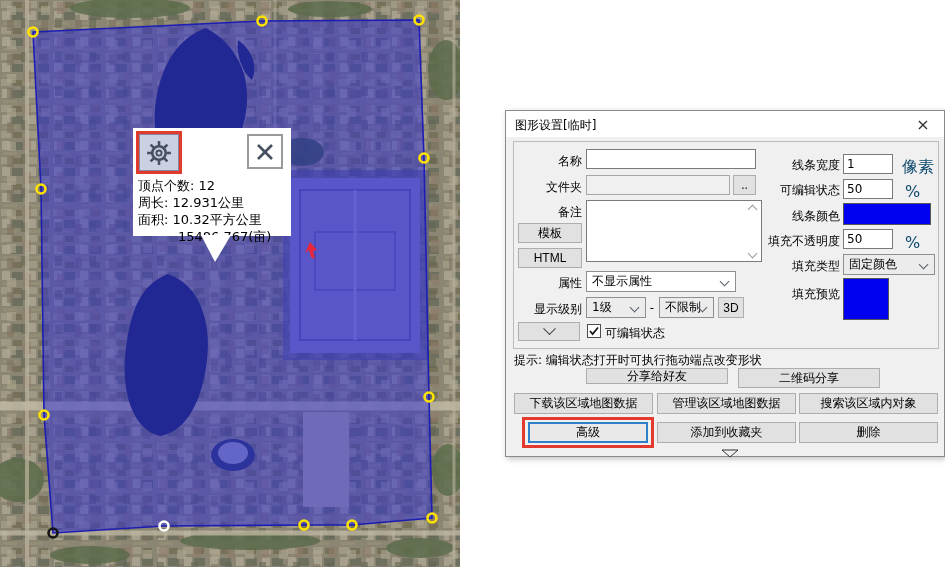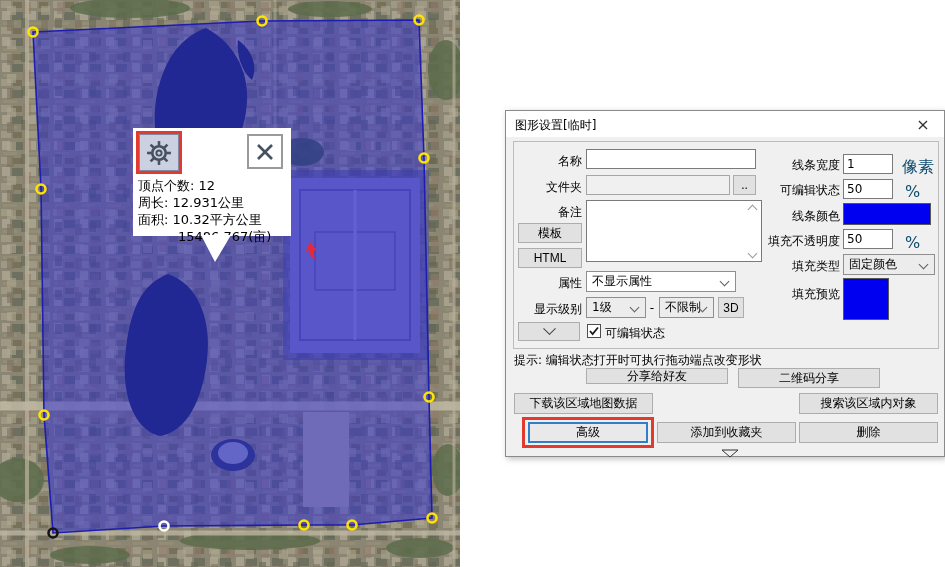--- a/index.html
+++ b/index.html
@@ -247,20 +247,21 @@
 
   <span class="lbl" style="left:210px;top:175px;width:124px;">填充预览</span>
   <div class="swatch" style="left:337px;top:167px;width:46px;height:42px;"></div>
 
   <div class="tip">提示: 编辑状态打开时可执行拖动端点改变形状</div>
 
   <button class="btn" style="left:80px;top:257px;width:142px;height:16px;">分享给好友</button>
   <button class="btn" style="left:232px;top:257px;width:142px;height:20px;">二维码分享</button>
 
   <button class="btn" style="left:8px;top:282px;width:139px;height:21px;">下载该区域地图数据</button>
+  <button class="btn" style="left:151px;top:282px;width:139px;height:21px;">管理该区域地图数据</button>
   <button class="btn" style="left:293px;top:282px;width:139px;height:21px;">搜索该区域内对象</button>
 
   <div class="red-box" style="left:16px;top:306px;width:132px;height:31px;">
     <button class="btn adv-btn" style="left:3px;top:2px;width:120px;height:21px;">高级</button>
   </div>
   <button class="btn" style="left:151px;top:311px;width:139px;height:21px;">添加到收藏夹</button>
   <button class="btn" style="left:293px;top:311px;width:139px;height:21px;">删除</button>
 
   <svg style="position:absolute;left:215px;top:338px;" width="18" height="9">
     <polygon points="1,1 17,1 9,8" fill="#f0f0f0" stroke="#333" stroke-width="1"></polygon>

